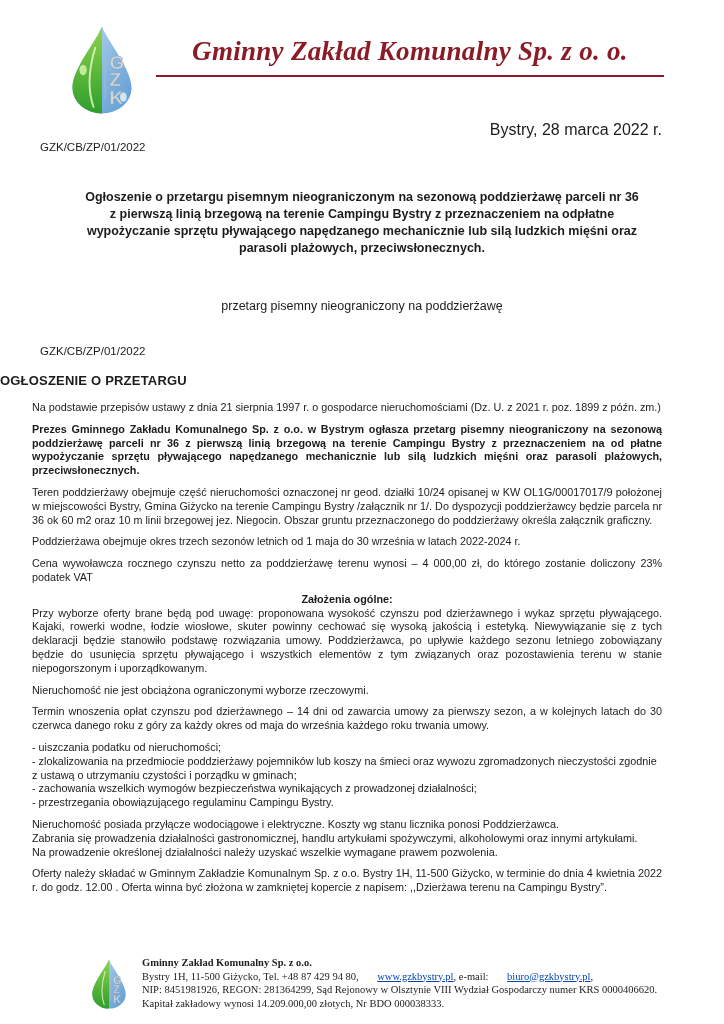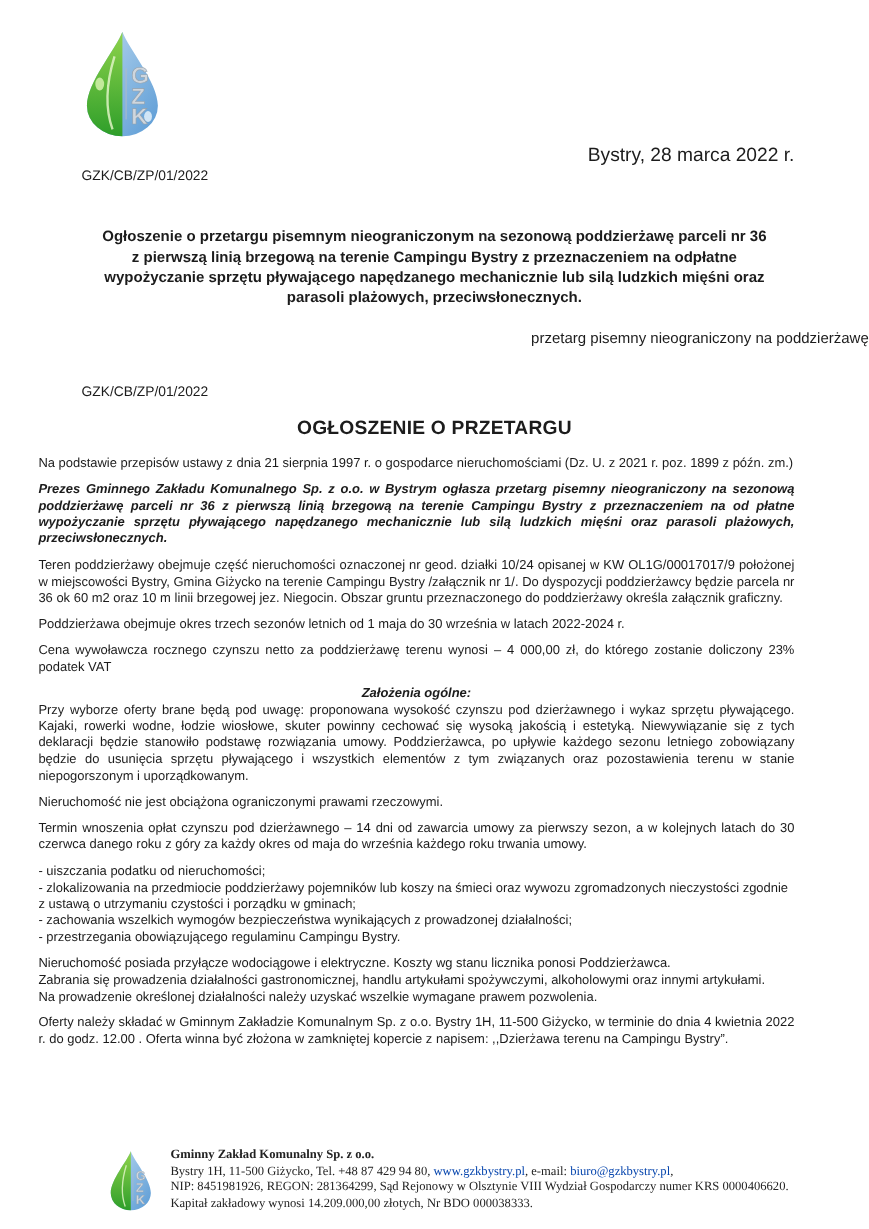--- a/index.html
+++ b/index.html
@@ -15,40 +15,40 @@
   
   .letterhead{display:flex;align-items:flex-start;padding:24px 60px 0 58px;}
   .logo-large{width:88px;height:92px;flex:none;}
   .letterhead-right{flex:1;padding-top:12px;margin-left:10px;}
   .company-title{
     font-family:"Liberation Serif", serif;font-style:italic;font-weight:bold;
     font-size:27px;color:var(--color-brand);text-align:center;letter-spacing:.3px;
   }
   .brand-rule{border-top:2px solid var(--color-brand);margin-top:8px;}
   .date-line{text-align:right;font-size:16px;padding-right:62px;margin-top:5px;}
-  .ref-number{font-size:11.5px;padding-left:68px;margin-top:2px;}
+  .ref-number{font-size:11.5px;padding-left:40px;margin-top:2px;}
   
-  .doc-heading{margin:36px 84px 18px;font-weight:bold;font-size:12.5px;line-height:17px;text-align:center;}
-  .subtitle{text-align:right;font-size:12.5px;}
+  .doc-heading{margin:36px 84px 0;font-weight:bold;font-size:12.5px;line-height:17px;text-align:center;}
+  .subtitle{margin-top:42px;text-align:center;font-size:12.5px;}
   .ref-second{margin-top:32px;}
-  .section-title{margin-top:16px;text-align:center;font-weight:bold;font-size:16px;letter-spacing:.2px;}
+  .section-title{margin-top:16px;font-weight:bold;font-size:13px;letter-spacing:.2px;}
   
   .body-text{margin:13px 62px 0 32px;font-size:10.8px;line-height:13.8px;}
   .body-text p{margin:0 0 8px;}
   .just{text-align:justify;}
-  .bold{font-weight:bold;font-style:italic;}
+  .bold{font-weight:bold;}
   .no-gap{margin-bottom:0 !important;}
   .gap-lg{margin-top:16px;text-align:center;}
   .list-item{margin:0;}
   
   .footer{position:absolute;left:88px;right:40px;bottom:14px;display:flex;align-items:flex-start;}
   .logo-small{width:42px;height:52px;flex:none;margin-top:2px;}
   .footer-text{margin-left:12px;font-family:"Liberation Serif", serif;font-size:10.5px;line-height:13.5px;color:#222;}
   .f-bold{font-weight:bold;}
-  .link{color:var(--color-link);cursor:pointer;}
+  .link{color:var(--color-link);text-decoration:underline;cursor:pointer;margin-left:16px;}
   
   .logo-letter{
     font-family:"Liberation Sans", sans-serif;font-weight:bold;
     fill:#cfd6dd;stroke:#93a0ab;stroke-width:.6px;
   }
 </style>
 </head>
 <body>
 
 <div class="page">
@@ -71,41 +71,45 @@
       <path d="M45 3 C39 20 9 54 9 78 a36 31 0 0 0 72 0 C81 54 51 20 45 3 Z" fill="url(#gblue-a)"></path>
       <path d="M45 3 C39 20 9 54 9 78 a36 31 0 0 0 72 0 C81 54 51 20 45 3 Z" fill="url(#ggreen-a)" clip-path="url(#lefthalf-a)"></path>
       <path d="M37 28 C29 54 27 80 35 102" stroke="#dff3c4" stroke-width="2.4" fill="none" opacity="0.85"></path>
       <ellipse cx="22" cy="56" rx="4.5" ry="6.5" fill="#cdeea6" opacity="0.9"></ellipse>
       <ellipse cx="71" cy="89" rx="4" ry="5.5" fill="#dcecf8" opacity="0.9"></ellipse>
       <rect x="48" y="40" width="1.6" height="52" fill="#aebcc8" opacity="0.65"></rect>
       <text class="logo-letter" x="54" y="55" font-size="23">G</text>
       <text class="logo-letter" x="54" y="76" font-size="23">Z</text>
       <text class="logo-letter" x="54" y="97" font-size="23">K</text>
     </svg>
+    <div class="letterhead-right">
+      <div class="company-title">Gminny Zakład Komunalny Sp. z o. o.</div>
+      <div class="brand-rule"></div>
+    </div>
   </div>
 
   <div class="date-line">Bystry, 28 marca 2022 r.</div>
   <div class="ref-number">GZK/CB/ZP/01/2022</div>
 
   <div class="doc-heading">Ogłoszenie o przetargu pisemnym nieograniczonym na sezonową poddzierżawę parceli nr 36 z pierwszą linią brzegową na terenie Campingu Bystry z przeznaczeniem na odpłatne wypożyczanie sprzętu pływającego napędzanego mechanicznie lub silą ludzkich mięśni oraz parasoli plażowych, przeciwsłonecznych.</div>
   <div class="subtitle">przetarg pisemny nieograniczony na poddzierżawę</div>
   <div class="ref-number ref-second">GZK/CB/ZP/01/2022</div>
   <div class="section-title">OGŁOSZENIE O PRZETARGU</div>
 
   <div class="body-text">
     <p class="just">Na podstawie przepisów ustawy z dnia 21 sierpnia 1997 r. o gospodarce nieruchomościami (Dz. U. z 2021 r. poz. 1899 z późn. zm.)</p>
     <p class="just bold">Prezes Gminnego Zakładu Komunalnego Sp. z o.o. w Bystrym ogłasza przetarg pisemny nieograniczony na sezonową poddzierżawę parceli nr 36 z pierwszą linią brzegową na terenie Campingu Bystry z przeznaczeniem na od płatne wypożyczanie sprzętu pływającego napędzanego mechanicznie lub silą ludzkich mięśni oraz parasoli plażowych, przeciwsłonecznych.</p>
     <p class="just">Teren poddzierżawy obejmuje część nieruchomości oznaczonej nr geod. działki 10/24 opisanej w KW OL1G/00017017/9 położonej w miejscowości Bystry, Gmina Giżycko na terenie Campingu Bystry /załącznik nr 1/. Do dyspozycji poddzierżawcy będzie parcela nr 36 ok 60 m2 oraz 10 m linii brzegowej jez. Niegocin. Obszar gruntu przeznaczonego do poddzierżawy określa załącznik graficzny.</p>
     <p>Poddzierżawa obejmuje okres trzech sezonów letnich od 1 maja do 30 września w latach 2022-2024 r.</p>
     <p class="just">Cena wywoławcza rocznego czynszu netto za poddzierżawę terenu wynosi – 4 000,00 zł, do którego zostanie doliczony 23% podatek VAT</p>
 
     <p class="bold no-gap gap-lg">Założenia ogólne:</p>
     <p class="just">Przy wyborze oferty brane będą pod uwagę: proponowana wysokość czynszu pod dzierżawnego i wykaz sprzętu pływającego. Kajaki, rowerki wodne, łodzie wiosłowe, skuter powinny cechować się wysoką jakością i estetyką. Niewywiązanie się z tych deklaracji będzie stanowiło podstawę rozwiązania umowy. Poddzierżawca, po upływie każdego sezonu letniego zobowiązany będzie do usunięcia sprzętu pływającego i wszystkich elementów z tym związanych oraz pozostawienia terenu w stanie niepogorszonym i uporządkowanym.</p>
 
-    <p>Nieruchomość nie jest obciążona ograniczonymi prawami rzeczowymi.</p>
+    <p>Nieruchomość nie jest obciążona ograniczonymi wyborze rzeczowymi.</p>
 
     <p class="just">Termin wnoszenia opłat czynszu pod dzierżawnego – 14 dni od zawarcia umowy za pierwszy sezon, a w kolejnych latach do 30 czerwca danego roku z góry za każdy okres od maja do września każdego roku trwania umowy.</p>
 
     <div class="list-item">- uiszczania podatku od nieruchomości;</div>
     <div class="list-item">- zlokalizowania na przedmiocie poddzierżawy pojemników lub koszy na śmieci oraz wywozu zgromadzonych nieczystości zgodnie z ustawą o utrzymaniu czystości i porządku w gminach;</div>
     <div class="list-item">- zachowania wszelkich wymogów bezpieczeństwa wynikających z prowadzonej działalności;</div>
     <div class="list-item">- przestrzegania obowiązującego regulaminu Campingu Bystry.</div>
 
     <p class="no-gap" style="margin-top:8px">Nieruchomość posiada przyłącze wodociągowe i elektryczne. Koszty wg stanu licznika ponosi Poddzierżawca.</p>
     <p class="no-gap">Zabrania się prowadzenia działalności gastronomicznej, handlu artykułami spożywczymi, alkoholowymi oraz innymi artykułami.</p>

